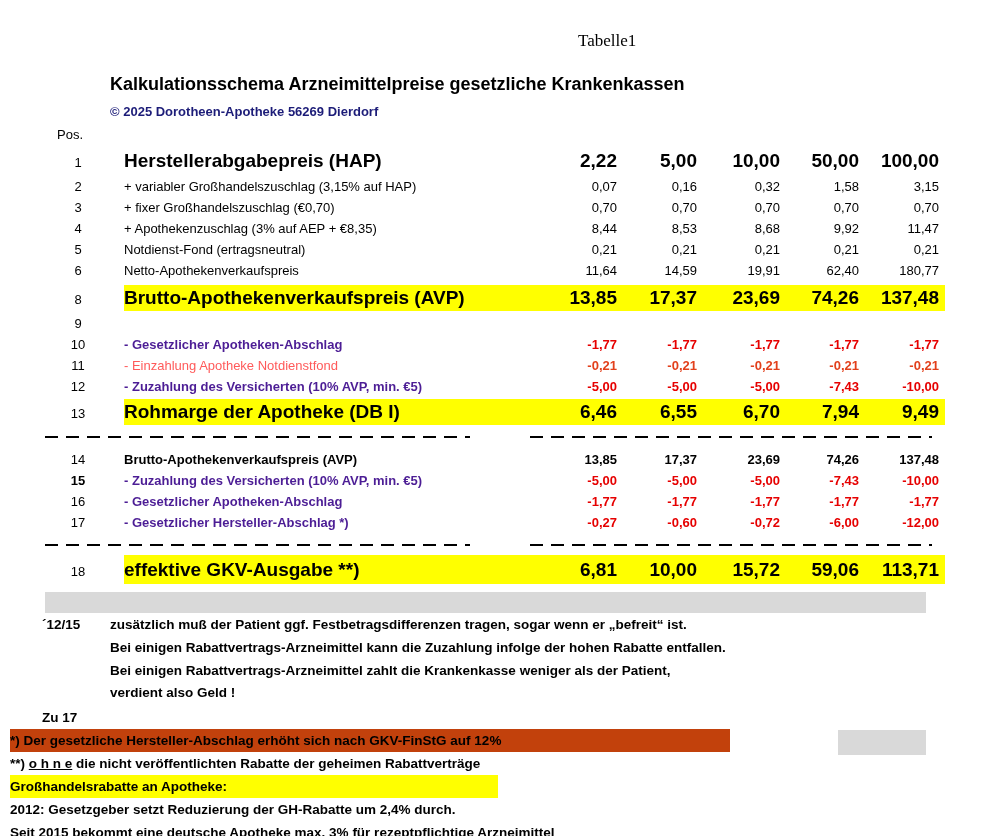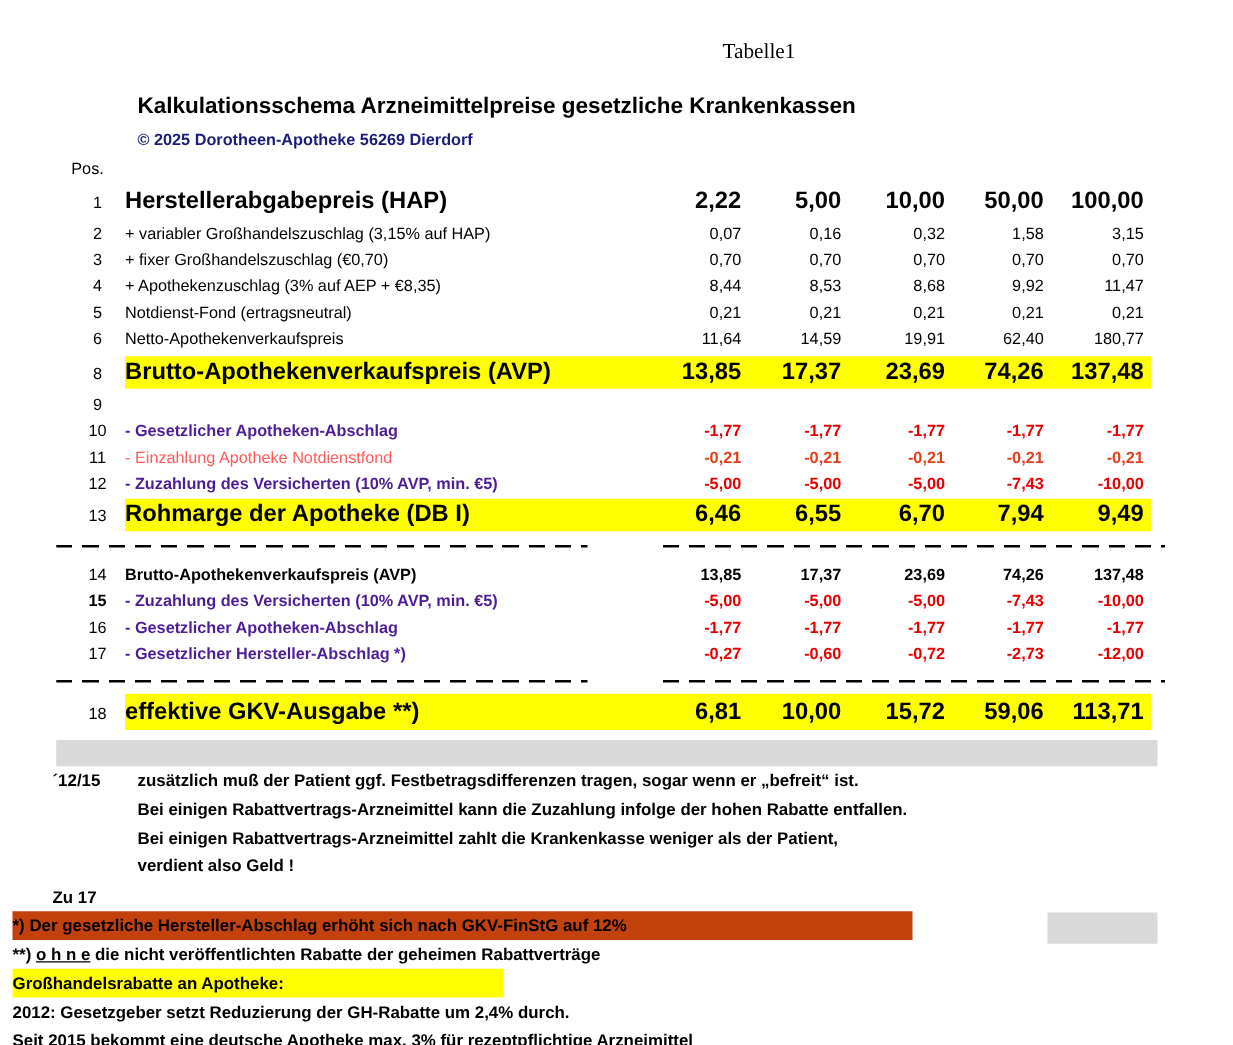--- a/index.html
+++ b/index.html
@@ -11,21 +11,21 @@
   .title{position:absolute;left:110px;top:74px;font-size:18px;font-weight:bold;white-space:nowrap;}
   .copyright{position:absolute;left:110px;top:104px;font-size:13px;font-weight:bold;color:#1c1c78;white-space:nowrap;}
   .pos-header{position:absolute;left:57px;top:127px;font-size:13px;}
 
   .table{position:absolute;left:0;top:146px;width:931px;}
   .row{display:flex;align-items:baseline;height:21px;line-height:21px;font-size:13px;white-space:nowrap;}
   .row.big{height:26px;line-height:26px;font-size:19px;font-weight:bold;}
   .row.first{height:30px;line-height:30px;}
   .cell-pos{width:44px;margin-left:56px;text-align:center;font-size:13px;font-weight:normal;flex:none;}
   .cell-pos.bold{font-weight:bold;}
-  .rb{display:flex;align-items:center;margin-left:0;width:821px;flex:none;}
+  .rb{display:flex;align-items:center;margin-left:24px;width:821px;flex:none;}
   .rb.hl{background:#ffff00;}
   .cell-label{width:419px;flex:none;overflow:visible;}
   .val{flex:none;text-align:right;box-sizing:border-box;padding-right:6px;}
   .c1{width:80px}.c2{width:80px}.c3{width:83px}.c4{width:79px}.c5{width:80px}
   .mt4{margin-top:4px}.mt2{margin-top:2px}
 
   .lbl-bold{font-weight:bold;}
   .lbl-red{font-weight:bold;color:#4c1d95;}
   .lbl-redlight{color:#ff5a5a;}
   .val-red{font-weight:bold;color:#e60000;}
@@ -42,21 +42,21 @@
   .graybar{position:absolute;left:45px;top:592px;width:881px;height:21px;background:#d9d9d9;}
 
   .notes1{position:absolute;left:0;top:614px;width:931px;font-size:13.5px;font-weight:bold;}
   .notes1 .nrow{display:flex;line-height:22.8px;white-space:nowrap;}
   .nlabel{width:58px;margin-left:42px;flex:none;}
   .ntext{margin-left:10px;flex:none;}
 
   .notes2{position:absolute;left:0;top:706px;width:931px;font-size:13.5px;font-weight:bold;}
   .notes2 .nrow{display:flex;line-height:23px;white-space:nowrap;}
   .bg-gray-full{background:#c2410c;display:inline-block;width:720px;}
-  .bg-yellow{background:#ffff00;display:inline-block;width:393px;}
+  .bg-yellow{background:#ffff00;display:inline-block;width:488px;}
   .ul{text-decoration:underline;}
   .gray-block2{position:absolute;left:838px;top:730px;width:88px;height:25px;background:#d9d9d9;z-index:0;}
   .notes2 .nrow{position:relative;z-index:1;flex-direction:column;}
 </style>
 </head>
 <body>
 
 <div class="sheet">
 
   <div class="tabelle">Tabelle1</div>
@@ -243,21 +243,21 @@
       </div>
     </div>
 
     <div class="row">
       <div class="cell-pos">17</div>
       <div class="rb">
         <div class="cell-label lbl-red">- Gesetzlicher Hersteller-Abschlag *)</div>
         <div class="val c1 val-red">-0,27</div>
         <div class="val c2 val-red">-0,60</div>
         <div class="val c3 val-red">-0,72</div>
-        <div class="val c4 val-red">-2,73</div>
+        <div class="val c4 val-red">-6,00</div>
         <div class="val c5 val-red">-12,00</div>
       </div>
     </div>
 
     <div class="dashrow short">
       <div class="dash dash-left"></div>
       <div class="dash dash-right"></div>
     </div>
 
     <div class="row big" style="height:29px;line-height:29px;">

